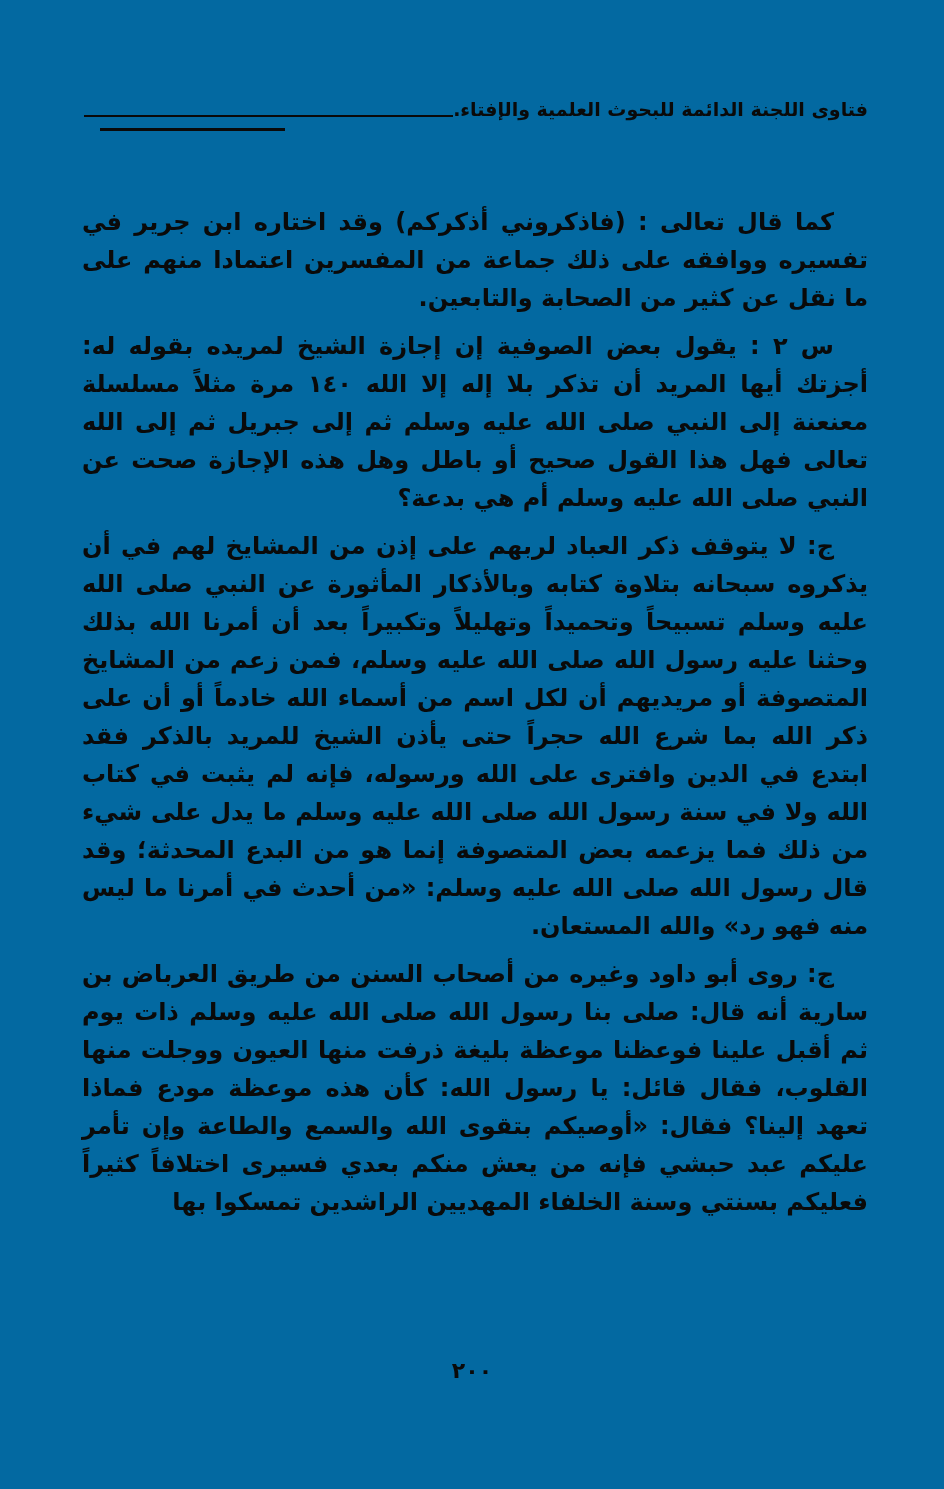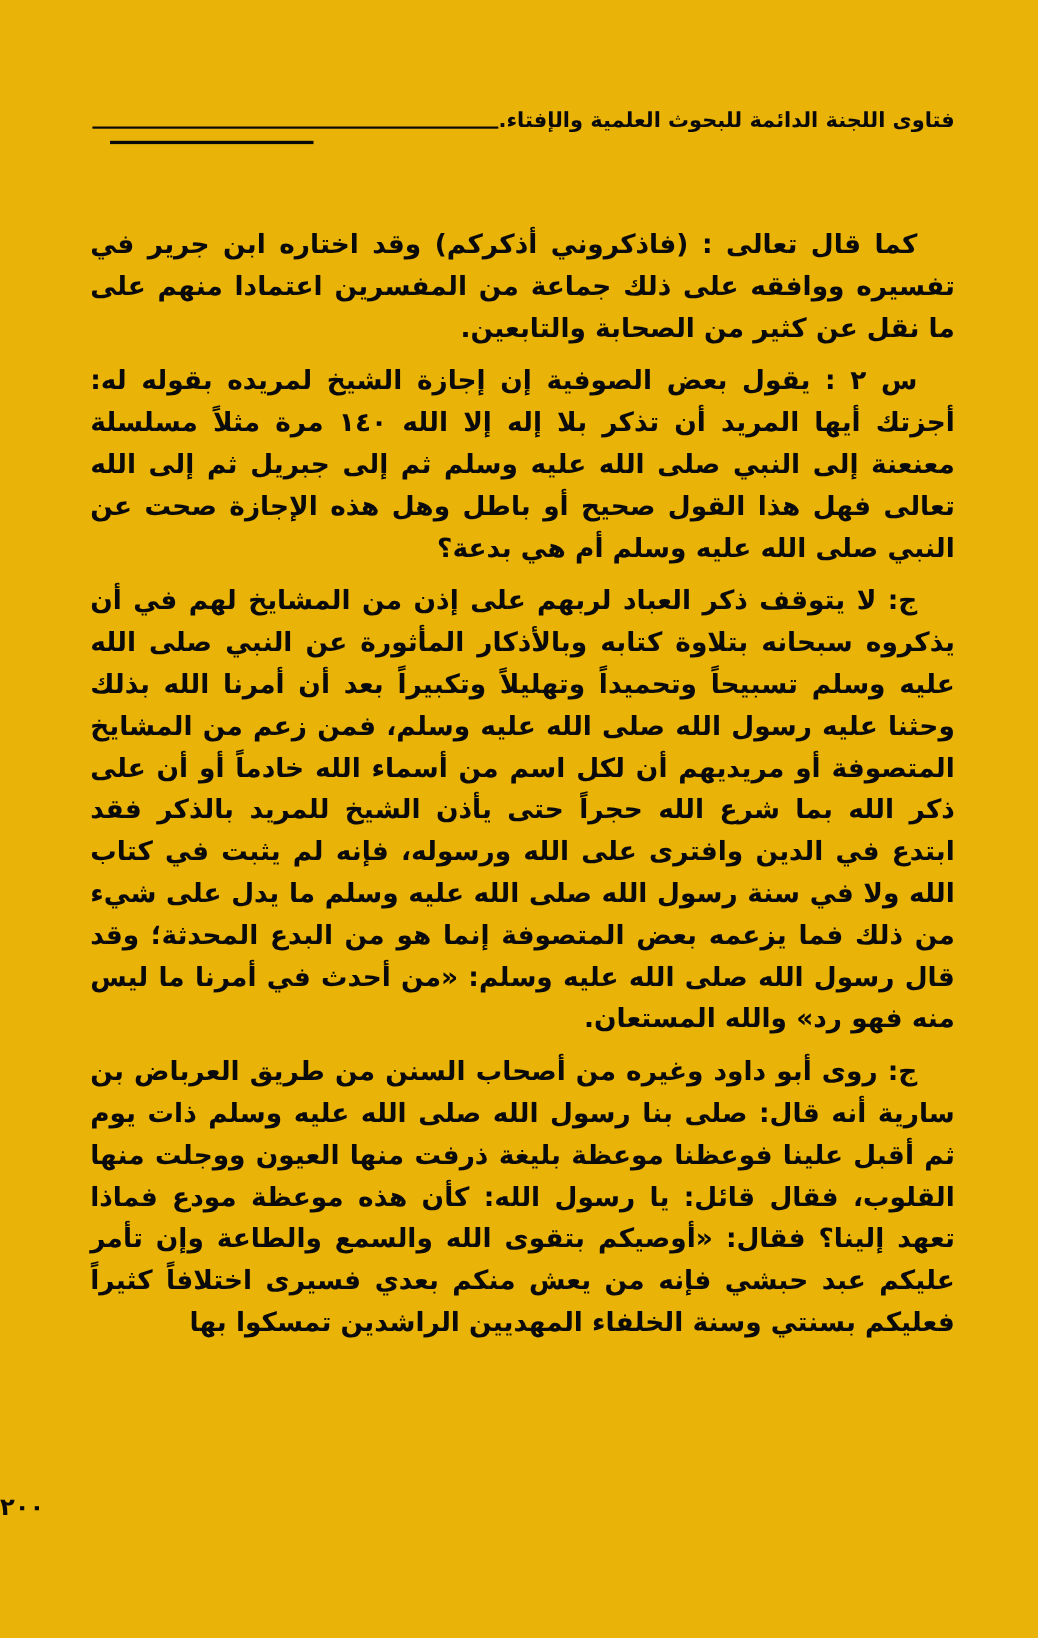--- a/index.html
+++ b/index.html
@@ -5,21 +5,21 @@
   html, body {
     margin: 0;
     padding: 0;
     background: #fbfbf8;
   }
   .page {
     position: relative;
     width: 944px;
     height: 1489px;
     margin: 0 auto;
-    background: #eab308;
+    background: #0369a1;
     box-sizing: border-box;
     padding: 98px 76px 0 82px;
     overflow: hidden;
     direction: rtl;
     font-family: "DejaVu Sans", sans-serif;
     color: #0a0a0a;
   }
   
   .header {
     display: flex;
@@ -61,21 +61,21 @@
   .body-text p {
     margin: 0 0 10px 0;
     text-indent: 34px;
   }
   
   .footer {
     position: absolute;
     top: 1358px;
     left: 0;
     right: 0;
-    text-align: left;
+    text-align: center;
   }
   .page-number {
     font-size: 22px;
     font-weight: 700;
     letter-spacing: 2px;
   }
 </style>
 </head>
 <body>
 

